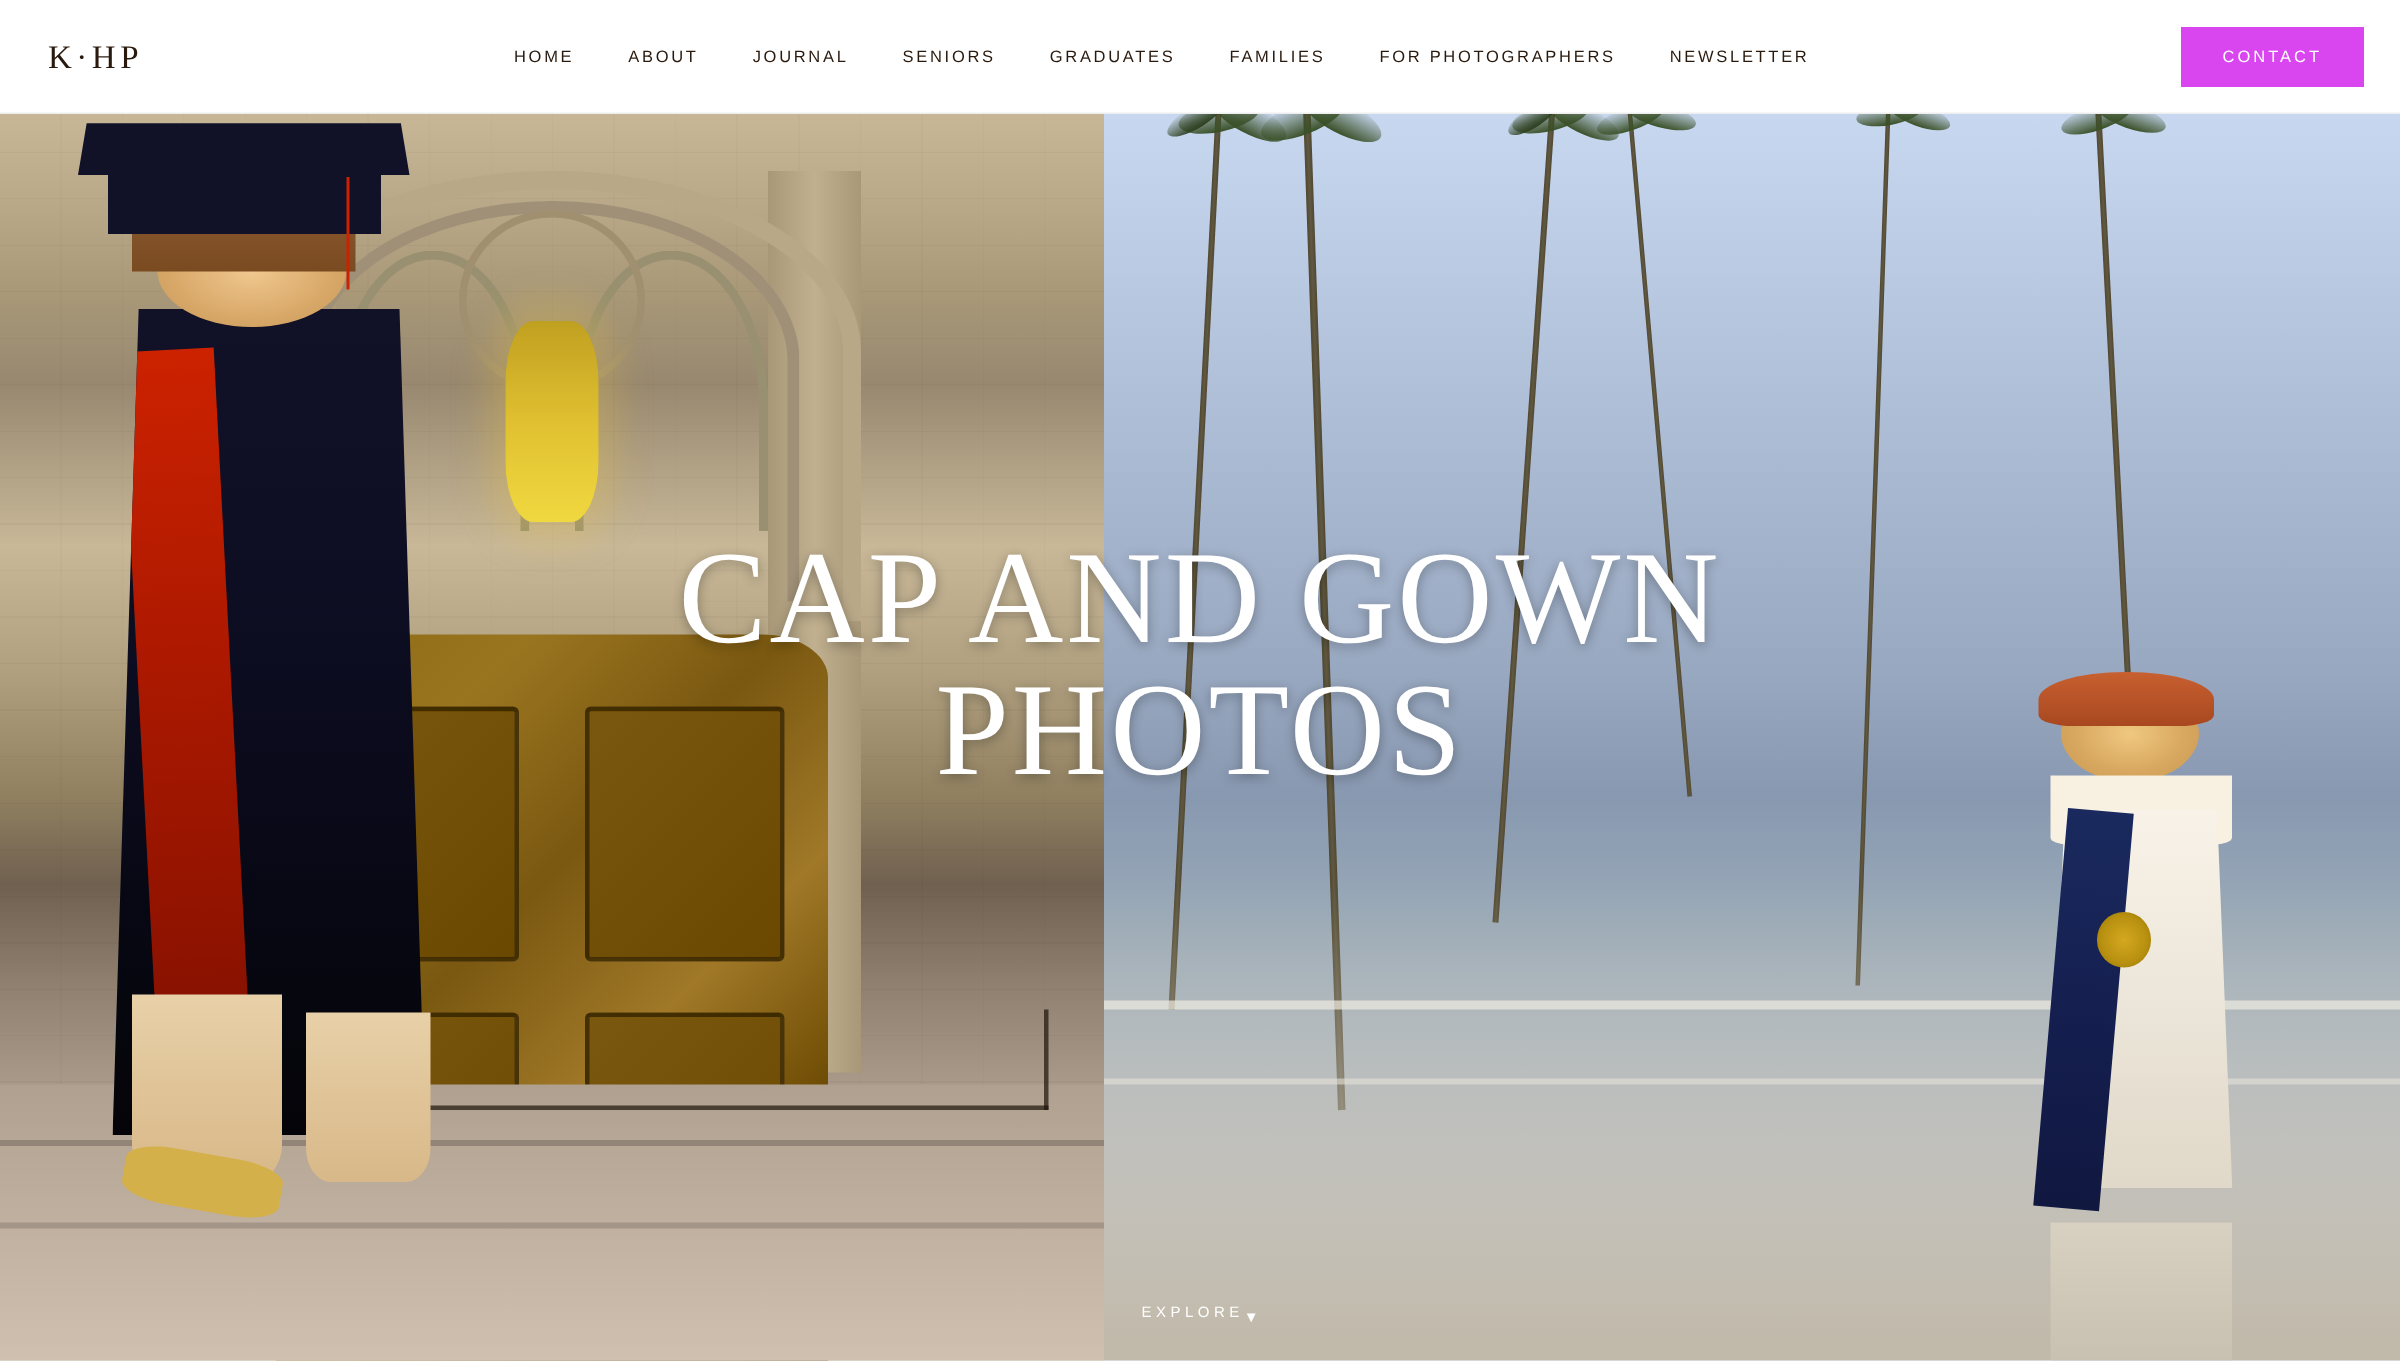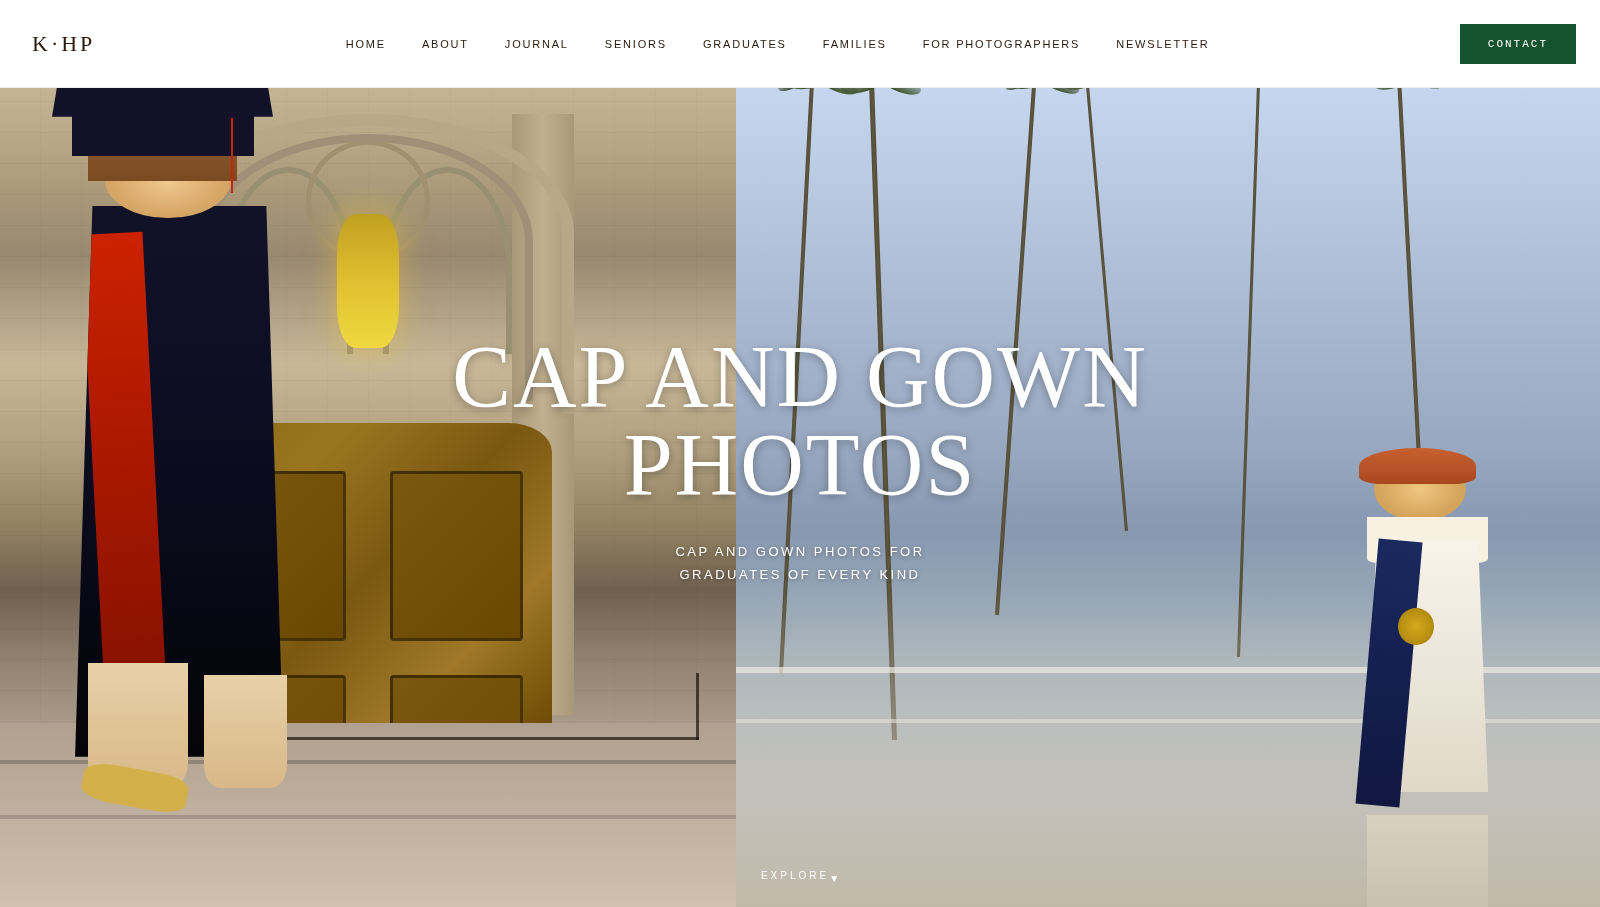--- a/index.html
+++ b/index.html
@@ -9,21 +9,21 @@
       background: #fff;
       width: 1600px;
       height: 907px;
       overflow: hidden;
     }
 
     
     nav {
       position: absolute;
       top: 0; left: 0; right: 0;
-      height: 88px;
+      height: 76px;
       background: #fff;
       display: flex;
       align-items: center;
       justify-content: space-between;
       padding: 0 24px 0 32px;
       z-index: 100;
       border-bottom: 1px solid #eee;
     }
 
     .nav-logo {
@@ -49,23 +49,23 @@
       letter-spacing: 1.8px;
       color: #2a1a0e;
       text-decoration: none;
       text-transform: uppercase;
       padding: 0 18px;
       cursor: pointer;
       text-align: center;
     }
 
     .nav-contact-btn {
-      background: #14532d;
+      background: #d946ef;
       color: #fff;
-      font-family: Liberation Mono, monospace;
+      font-family: Liberation Sans, sans-serif;
       font-size: 11px;
       letter-spacing: 2px;
       text-transform: uppercase;
       padding: 14px 28px;
       border: none;
       cursor: pointer;
       white-space: nowrap;
     }
 
     
@@ -357,24 +357,20 @@
 
       <div style="position:absolute;bottom:0;left:25%;width:50%;height:20%;background:linear-gradient(to bottom,#d8d0c0,#c8c0b0);"></div>
     </div>
   </div>
 
   <div class="hero-overlay">
     <h1 class="hero-title">
       <span>CAP AND GOWN</span><br>
       <span>PHOTOS</span>
     </h1>
-    <p class="hero-subtitle">
-      <span>CAP AND GOWN PHOTOS FOR</span><br>
-      <span>GRADUATES OF EVERY KIND</span>
-    </p>
   </div>
 
   <div class="explore-link">
     <span class="explore-text">EXPLORE</span>
     <span class="explore-arrow">▼</span>
   </div>
 
 </div>
 
 </body></html>

